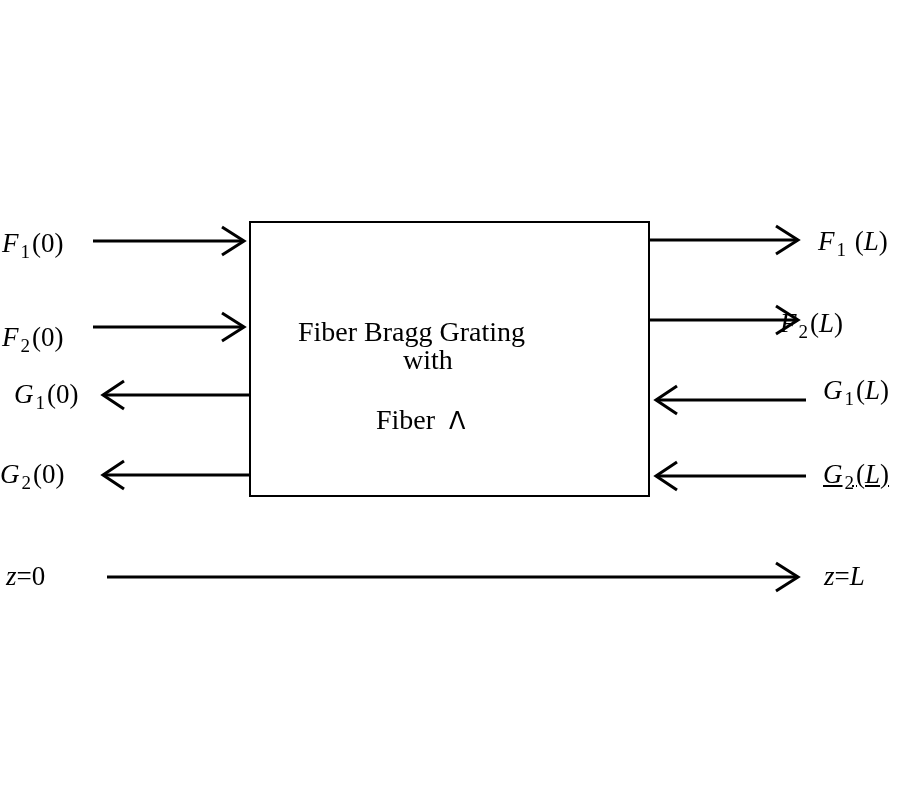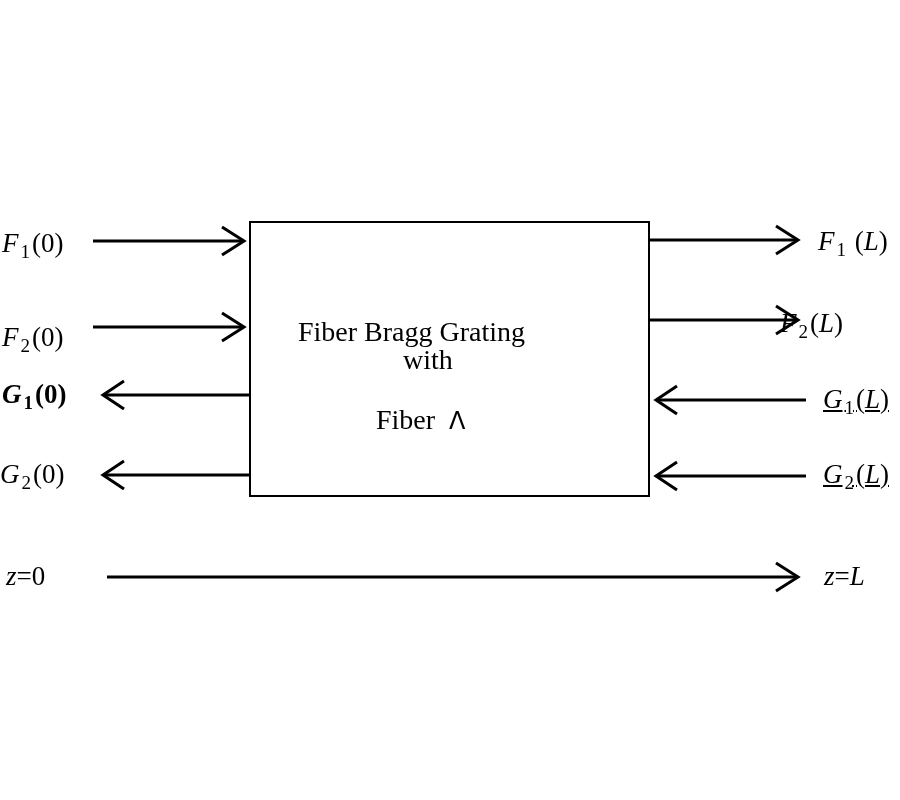--- a/index.html
+++ b/index.html
@@ -61,22 +61,22 @@
 </svg>
 
 <div class="box-text" style="left:298px; top:278px;margin-top:40px;">Fiber Bragg Grating</div>
 <div class="box-text" style="left:403px; top:346px;">with</div>
 <div class="box-text" style="left:376px; top:406px;">
   <span>Fiber</span>&nbsp;&nbsp;<span style="font-family:'DejaVu Sans',sans-serif; font-size:24px;">Λ</span>
 </div>
 
 <div class="lbl" style="left:2px; top:230px;"><i>F</i><sub>1</sub><span>(0)</span></div>
 <div class="lbl" style="left:2px; top:324px;"><i>F</i><sub>2</sub><span>(0)</span></div>
-<div class="lbl" style="left:2px; top:381px;font-weight:bold;"><i>G</i><sub>1</sub><span>(0)</span></div>
+<div class="lbl" style="left:14px; top:381px;"><i>G</i><sub>1</sub><span>(0)</span></div>
 <div class="lbl" style="left:0; top:461px;"><i>G</i><sub>2</sub><span>(0)</span></div>
 
 <div class="lbl" style="left:818px; top:228px;"><i>F</i><sub>1</sub> <span>(</span><i>L</i><span>)</span></div>
 <div class="lbl" style="left:780px; top:310px;"><i>F</i><sub>2</sub><span>(</span><i>L</i><span>)</span></div>
-<div class="lbl" style="left:823px; top:386px;text-decoration:underline;"><i>G</i><sub>1</sub><span>(</span><i>L</i><span>)</span></div>
+<div class="lbl" style="left:823px; top:377px;"><i>G</i><sub>1</sub><span>(</span><i>L</i><span>)</span></div>
 <div class="lbl" style="left:823px; top:461px;text-decoration:underline;"><i>G</i><sub>2</sub><span>(</span><i>L</i><span>)</span></div>
 
 <div class="lbl" style="left:6px; top:563px;text-align:center;"><i>z</i><span>=0</span></div>
 <div class="lbl" style="left:824px; top:563px;"><i>z</i><span>=</span><i>L</i></div>
 
 </body></html>

